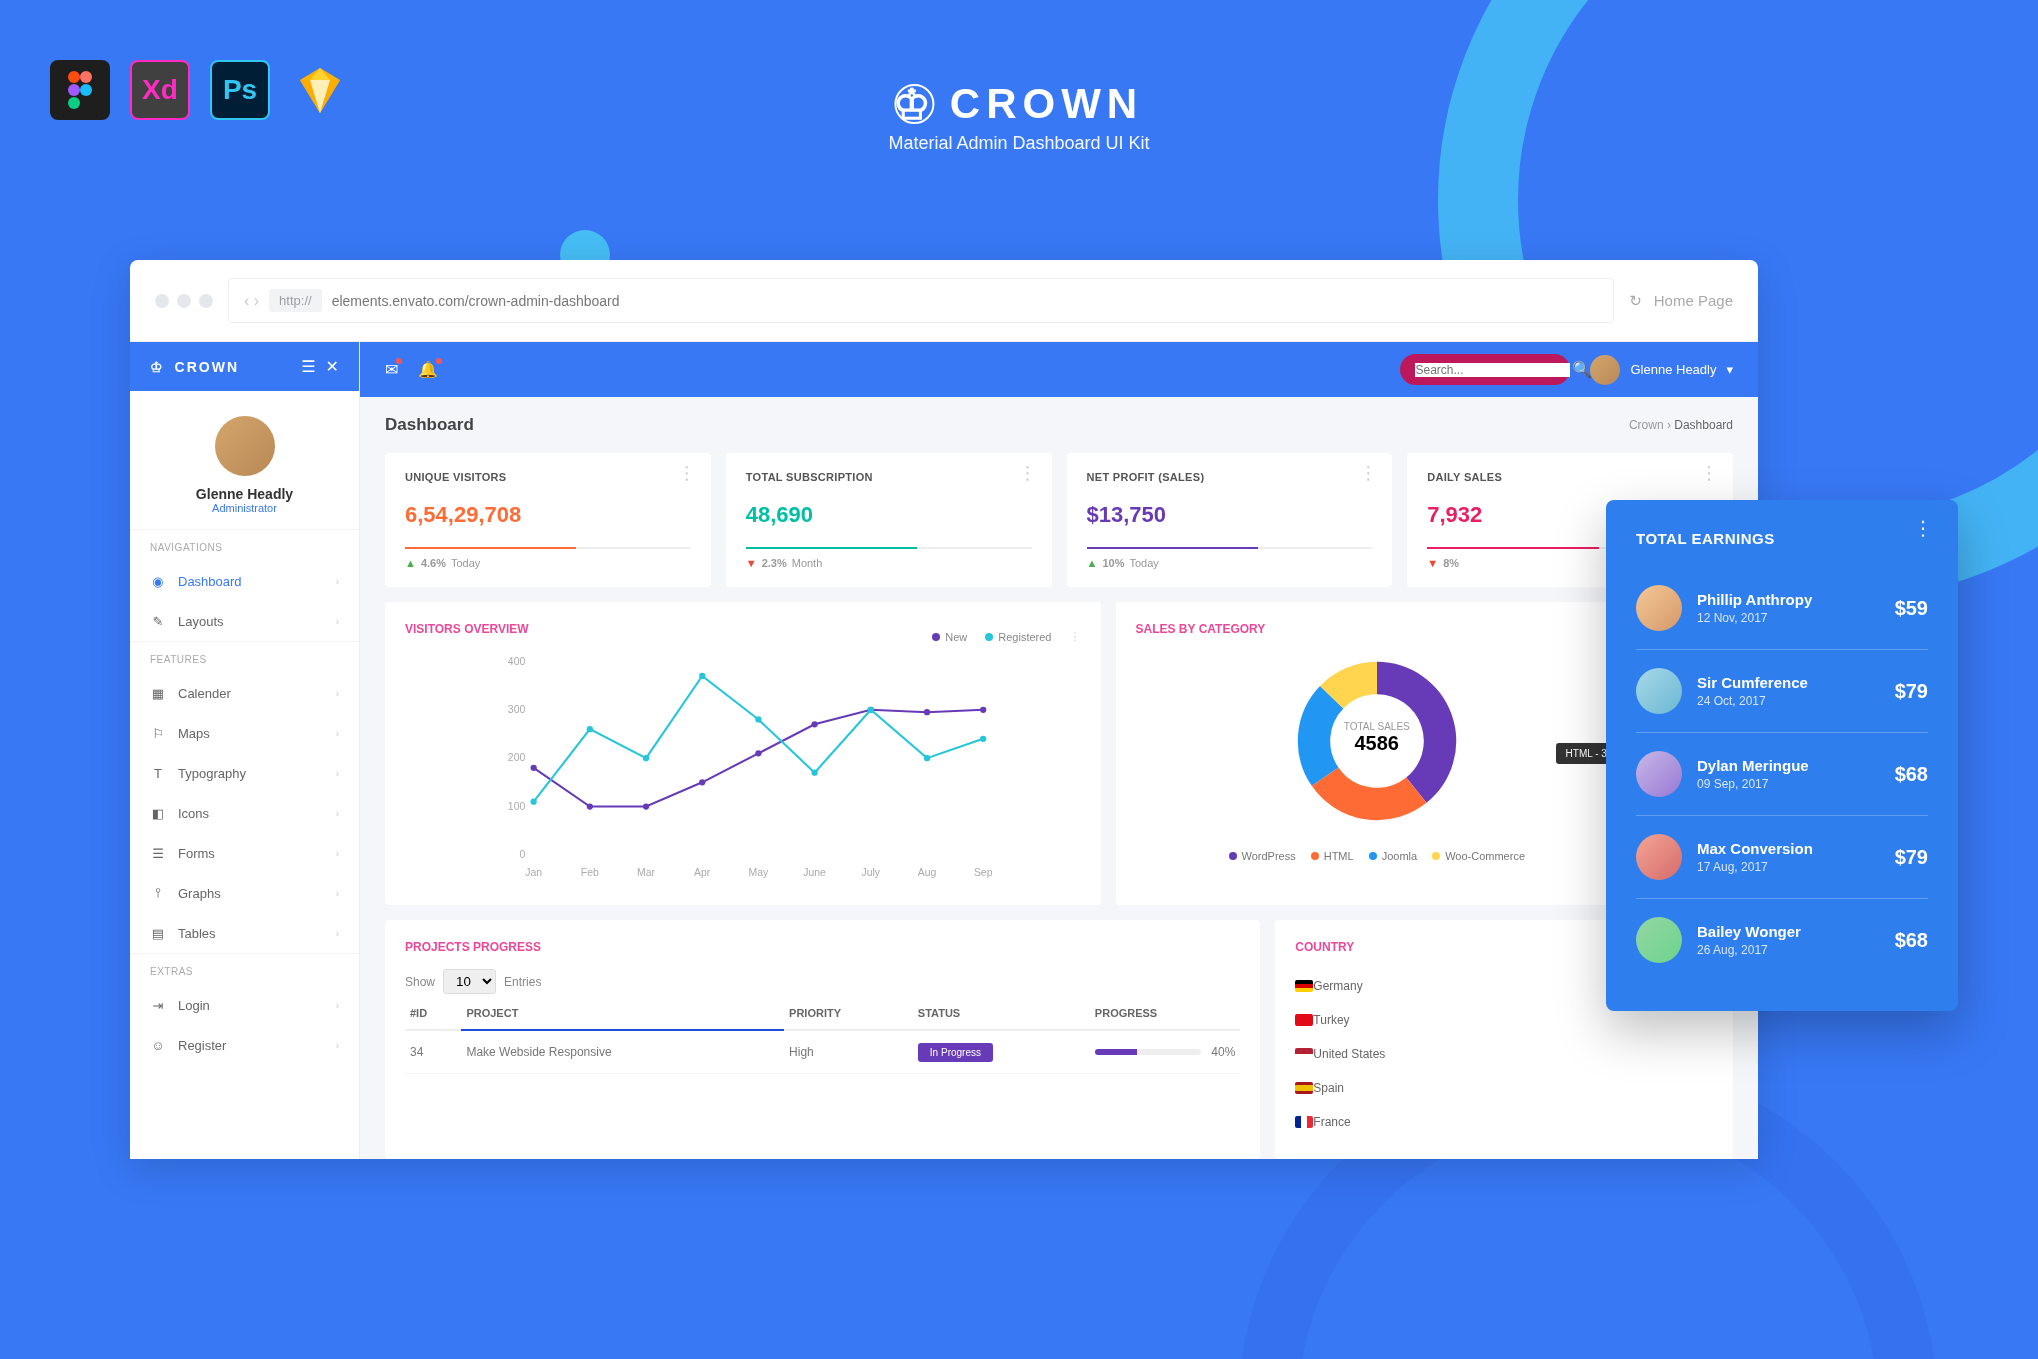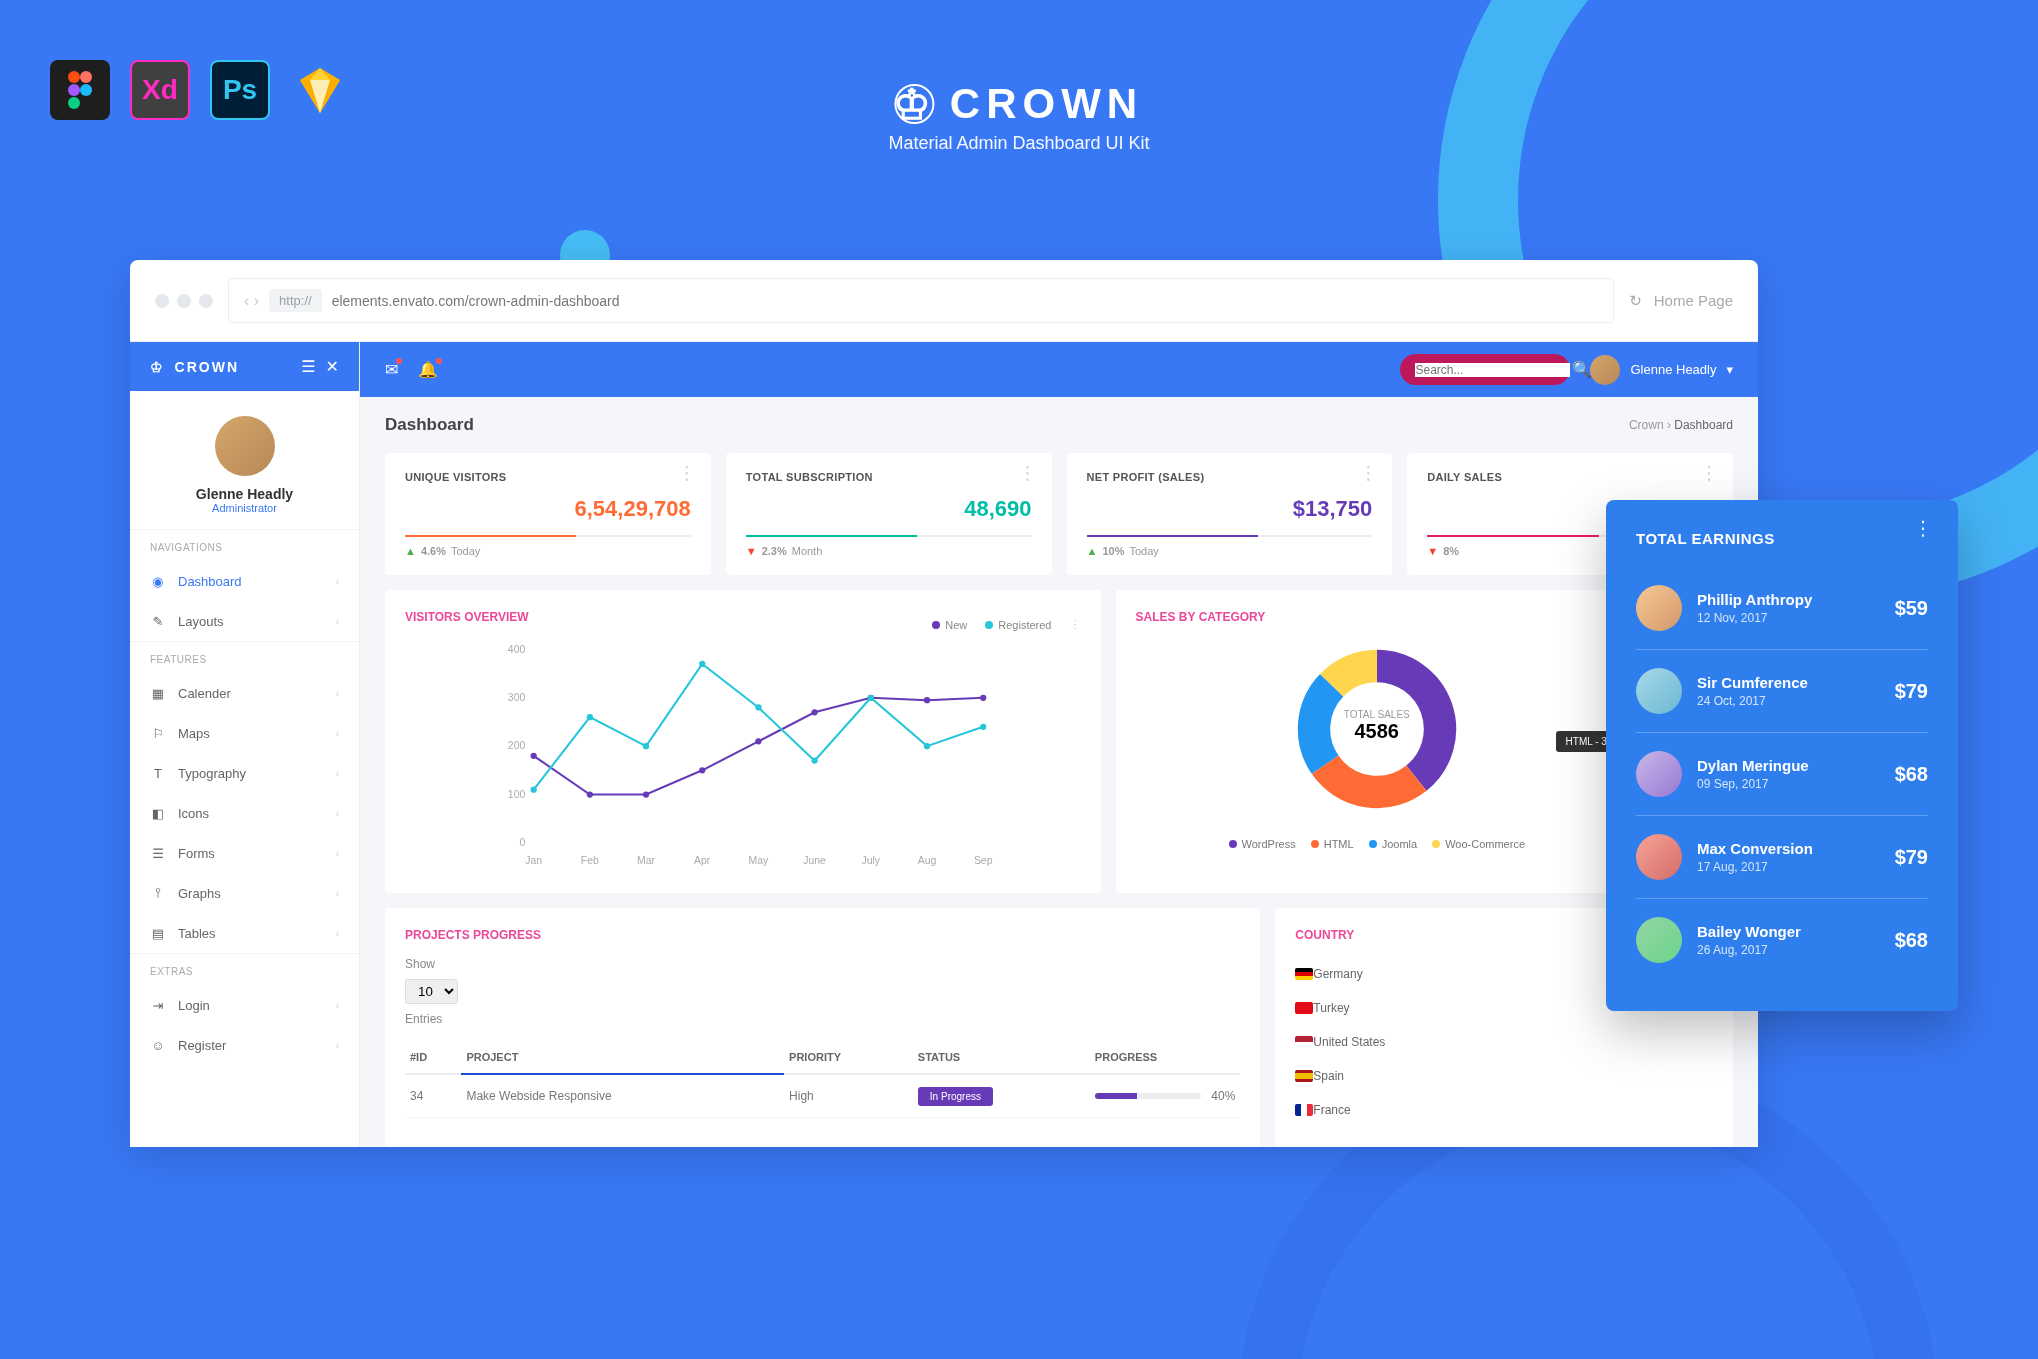--- a/index.html
+++ b/index.html
@@ -51,21 +51,21 @@
 .avatar-sm { width:30px; height:30px; border-radius:50%; background:linear-gradient(135deg,#d4a56b,#b88956); }
 
 .page-head { padding:18px 25px; display:flex; justify-content:space-between; align-items:center; }
 .page-title { font-size:17px; font-weight:600; color:#444; }
 .breadcrumb { font-size:12px; color:#999; }
 .breadcrumb span:last-child { color:#666; }
 
 .stats-row { display:flex; gap:15px; padding:0 25px; }
 .stat-card { flex:1; background:#fff; border-radius:4px; padding:18px 20px; position:relative; }
 .stat-title { font-size:11px; font-weight:700; color:#555; letter-spacing:0.3px; }
-.stat-value { font-size:22px; font-weight:700; margin:13px 0;text-align:right; }
+.stat-value { font-size:22px; font-weight:700; margin:19px 0; }
 .stat-bar { height:2px; background:#eee; margin:8px 0; position:relative; }
 .stat-bar::after { content:''; position:absolute; left:0; top:0; height:100%; width:60%; background:var(--bar); }
 .stat-meta { font-size:11px; color:#999; display:flex; align-items:center; gap:5px; }
 .stat-dots { position:absolute; top:18px; right:15px; color:#ccc; font-size:18px; line-height:0.3; }
 
 .content-row { display:flex; gap:15px; padding:15px 25px 0; }
 .card { background:#fff; border-radius:4px; padding:20px; }
 .card-title { font-size:12px; font-weight:700; color:#ec4899; margin-bottom:15px; }
 .chart-card { flex:1.4; }
 .donut-card { flex:1; }
@@ -83,21 +83,21 @@
 .donut-val { font-size:20px; font-weight:700; }
 .donut-tooltip { position:absolute; right:-10px; top:50%; background:#333; color:#fff; font-size:10px; padding:5px 10px; border-radius:3px; }
 .donut-legend { display:flex; justify-content:center; gap:15px; margin-top:15px; font-size:11px; color:#777; }
 
 .inbox-list { display:flex; flex-direction:column; gap:12px; margin-top:10px; }
 .inbox-avatar { width:32px; height:32px; border-radius:50%; background:#ddd; }
 
 .projects-row { display:flex; gap:15px; padding:15px 25px 0; }
 .projects-card { flex:2; }
 .country-card { flex:1; }
-.show-entries { font-size:12px; color:#888; display:flex; align-items:flex-start; gap:8px; margin-bottom:15px;flex-direction:column; }
+.show-entries { font-size:12px; color:#888; display:flex; align-items:center; gap:8px; margin-bottom:3px; }
 .show-entries select { padding:3px 8px; border:1px solid #ddd; border-radius:3px; }
 .proj-table { width:100%; border-collapse:collapse; font-size:12px; }
 .proj-table th { text-align:left; padding:10px 5px; color:#666; font-size:11px; font-weight:700; border-bottom:2px solid #eee; }
 .proj-table th.active { border-bottom:2px solid #1d4ed8; }
 .proj-table td { padding:14px 5px; color:#777; border-bottom:1px solid #f5f5f5; }
 .priority-high { color:#ff5252; }
 .priority-normal { color:#ffa726; }
 .status-badge { padding:4px 12px; border-radius:3px; color:#fff; font-size:10px; }
 .progress-bar { display:flex; align-items:center; gap:10px; }
 .progress-track { flex:1; height:6px; background:#eee; border-radius:3px; overflow:hidden; }

